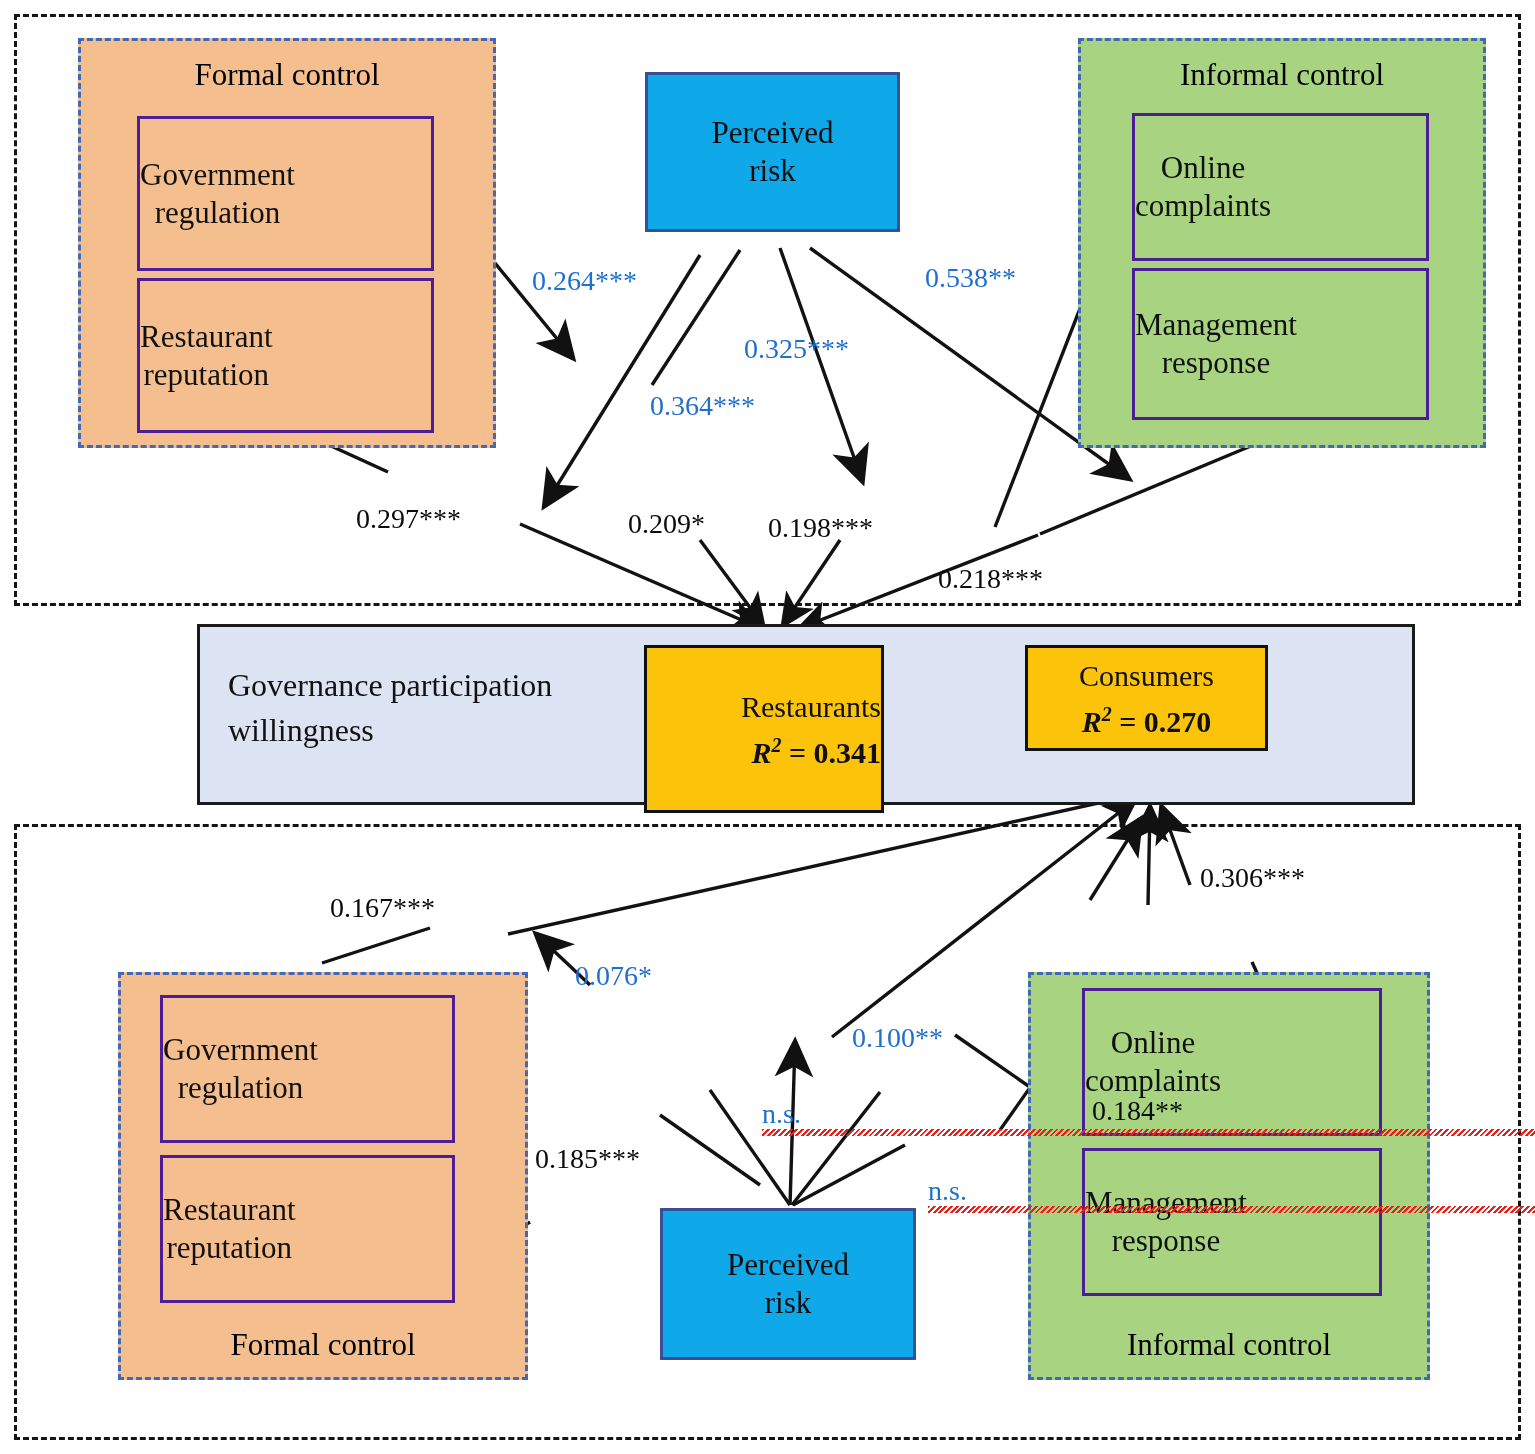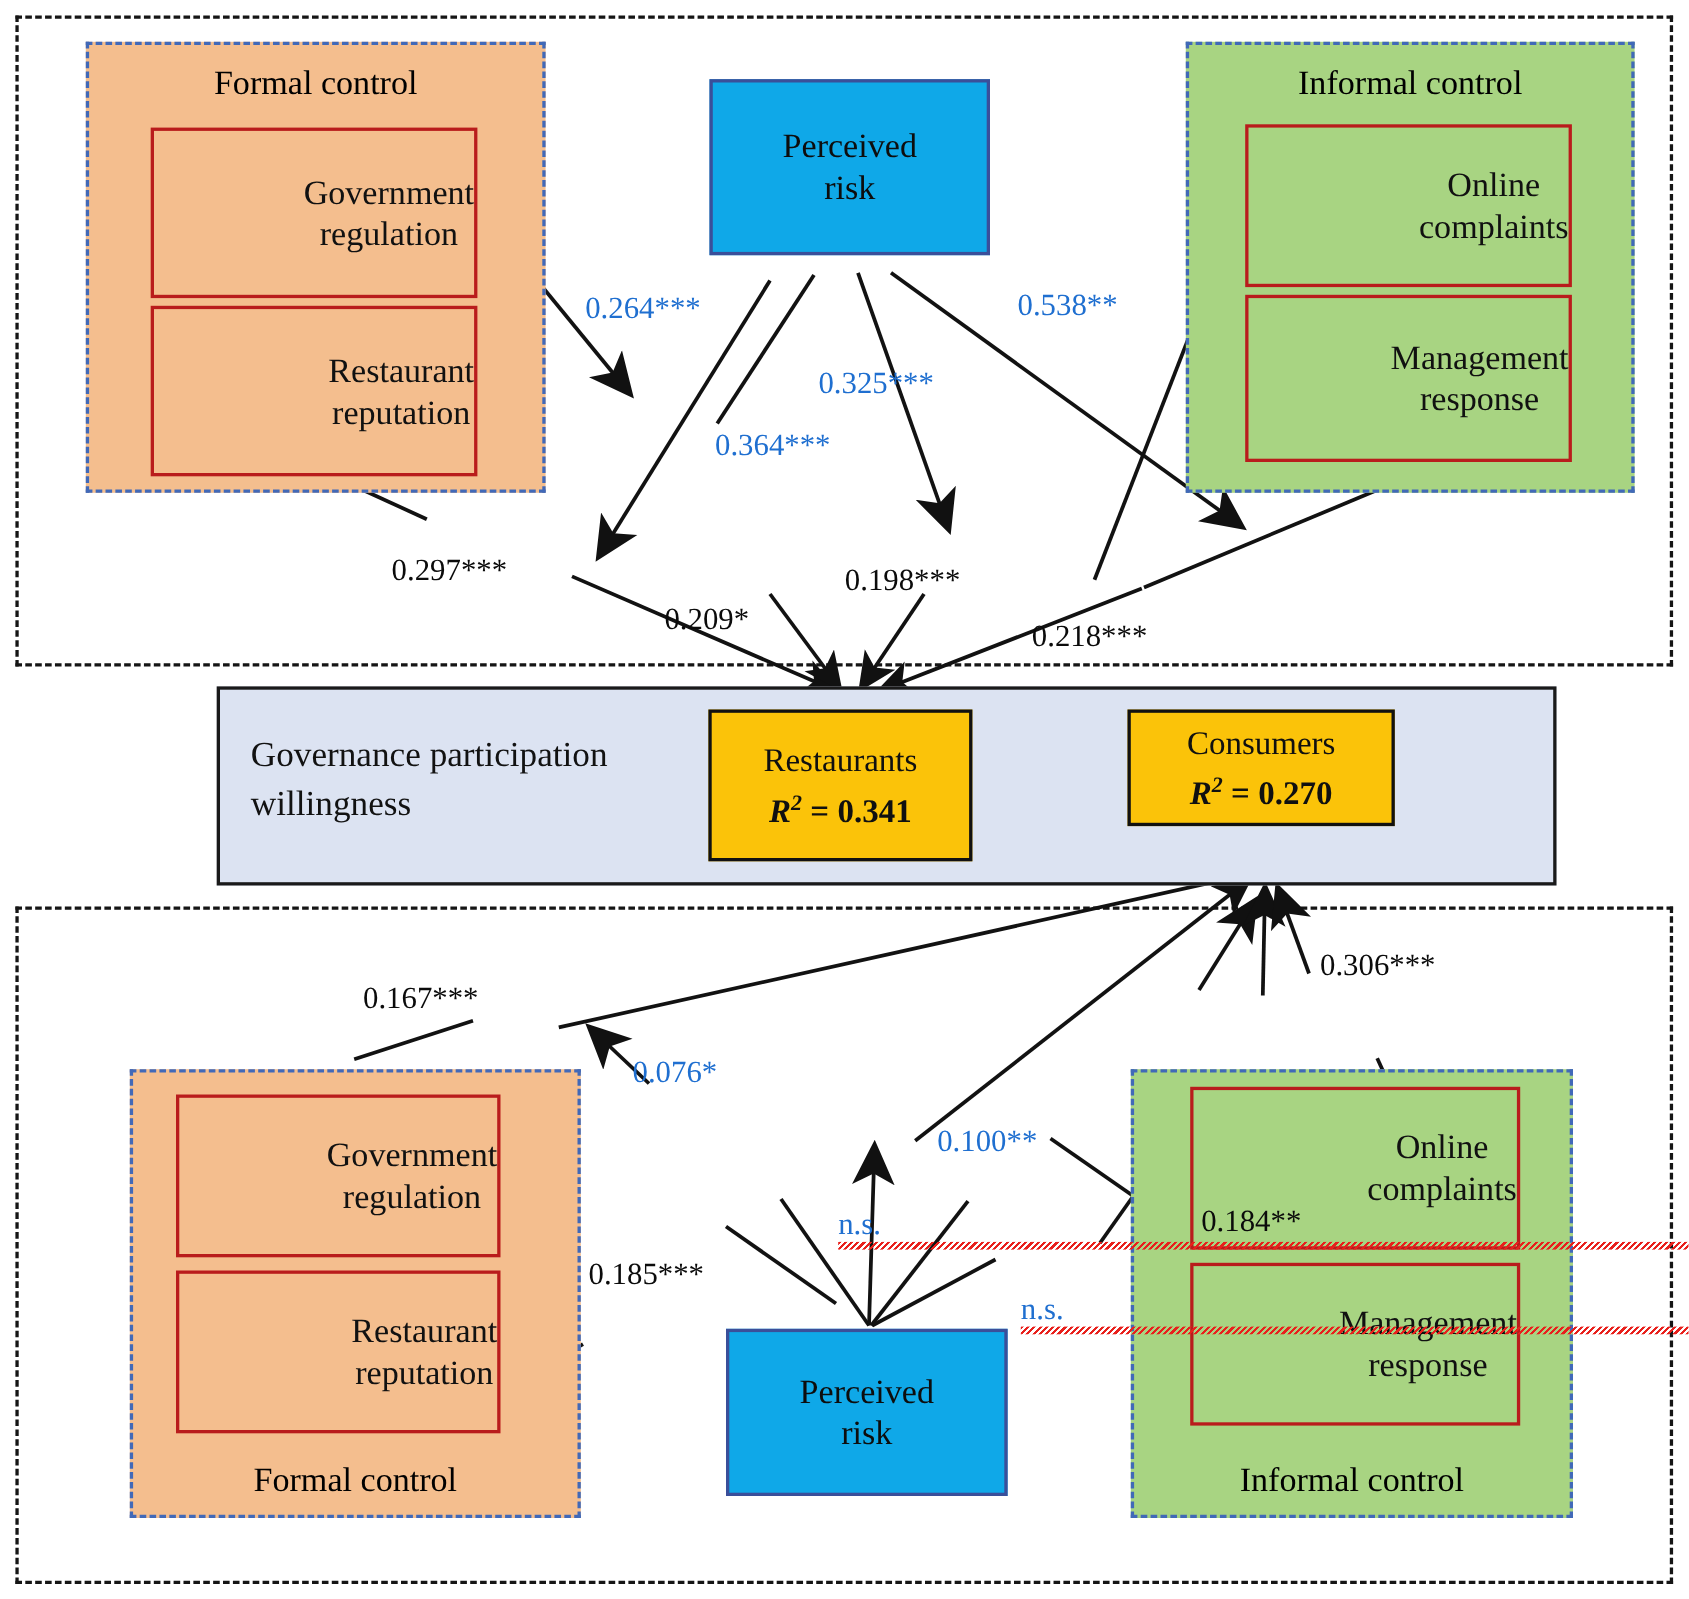--- a/index.html
+++ b/index.html
@@ -36,25 +36,25 @@
     left: 0; right: 0;
     text-align: center;
     font-size: 31px;
     color: #000000;
     white-space: nowrap;
   }
 
   
   .ind-box {
     position: absolute;
-    border: 3px solid #b91c1c;
+    border: 3px solid #4c1d95;
     box-sizing: border-box;
     display: flex;
     align-items: center;
-    justify-content: flex-end;
+    justify-content: flex-start;
     text-align: center;
     font-size: 31px;
     line-height: 1.22;
     color: #111111;
   }
 
   
   .risk-box {
     position: absolute;
     background: #0fa8e8;
@@ -225,31 +225,31 @@
       <span>Perceived</span><br>
       <span>risk</span>
     </span>
   </div>
 
   <div class="coef coef-blue" style="left:532px; top:265px;">0.264***</div>
   <div class="coef coef-blue" style="left:925px; top:262px;">0.538**</div>
   <div class="coef coef-blue" style="left:744px; top:333px;">0.325***</div>
   <div class="coef coef-blue" style="left:650px; top:390px;">0.364***</div>
   <div class="coef coef-black" style="left:356px; top:503px;">0.297***</div>
-  <div class="coef coef-black" style="left:604px; top:508px;margin-top:40px;">0.209*</div>
+  <div class="coef coef-black" style="left:628px; top:508px;">0.209*</div>
   <div class="coef coef-black" style="left:768px; top:512px;">0.198***</div>
   <div class="coef coef-black" style="left:938px; top:563px;text-align:center;">0.218***</div>
 
   <div id="governance-band">
     <div id="governance-label">
       <span>Governance participation</span><br>
       <span>willingness</span>
     </div>
   </div>
-  <div class="outcome-box" style="left:644px; top:645px; width:240px; height:138px;">
+  <div class="outcome-box" style="left:644px; top:645px; width:240px; height:168px;align-items:flex-end;">
     <div>Restaurants</div>
     <div class="r2">
       <span>R</span><sup>2</sup>
       <span class="eq">=</span>
       <span class="eq">0.341</span>
     </div>
   </div>
   <div class="outcome-box" style="left:1025px; top:645px; width:243px; height:106px;">
     <div>Consumers</div>
     <div class="r2">

